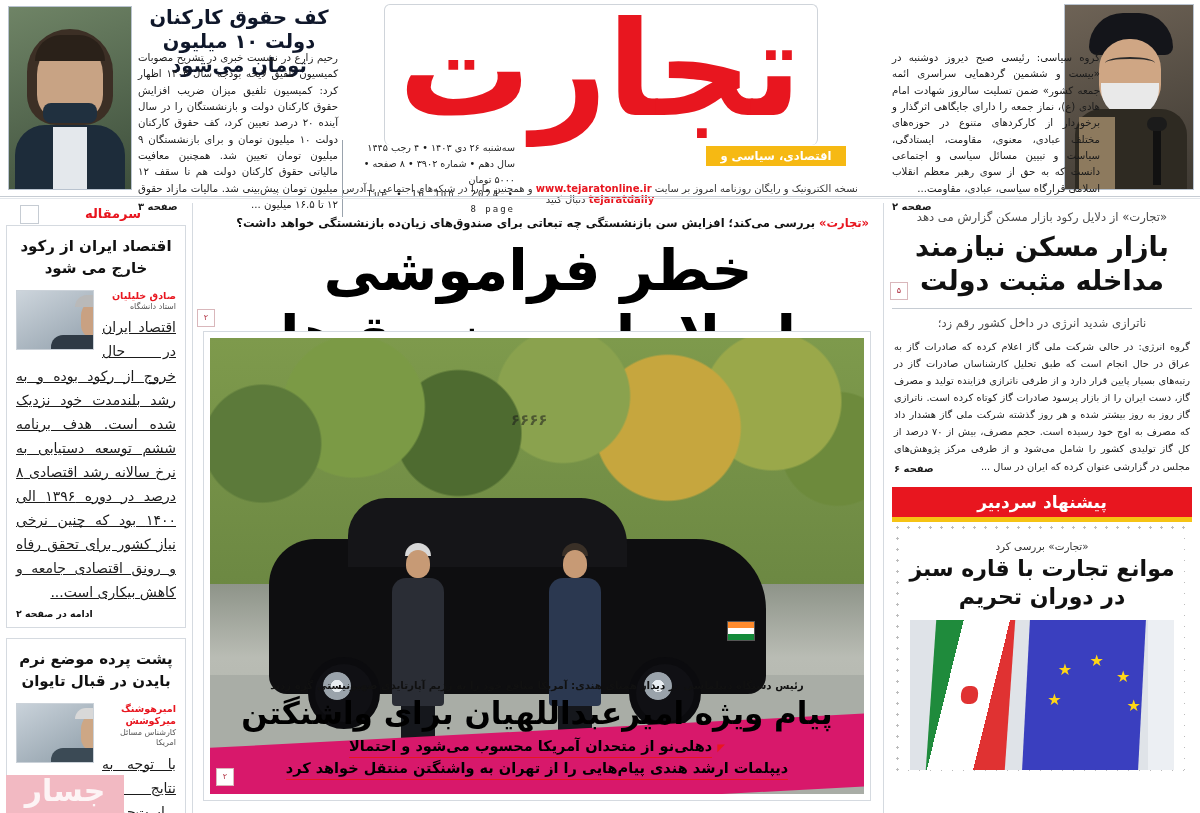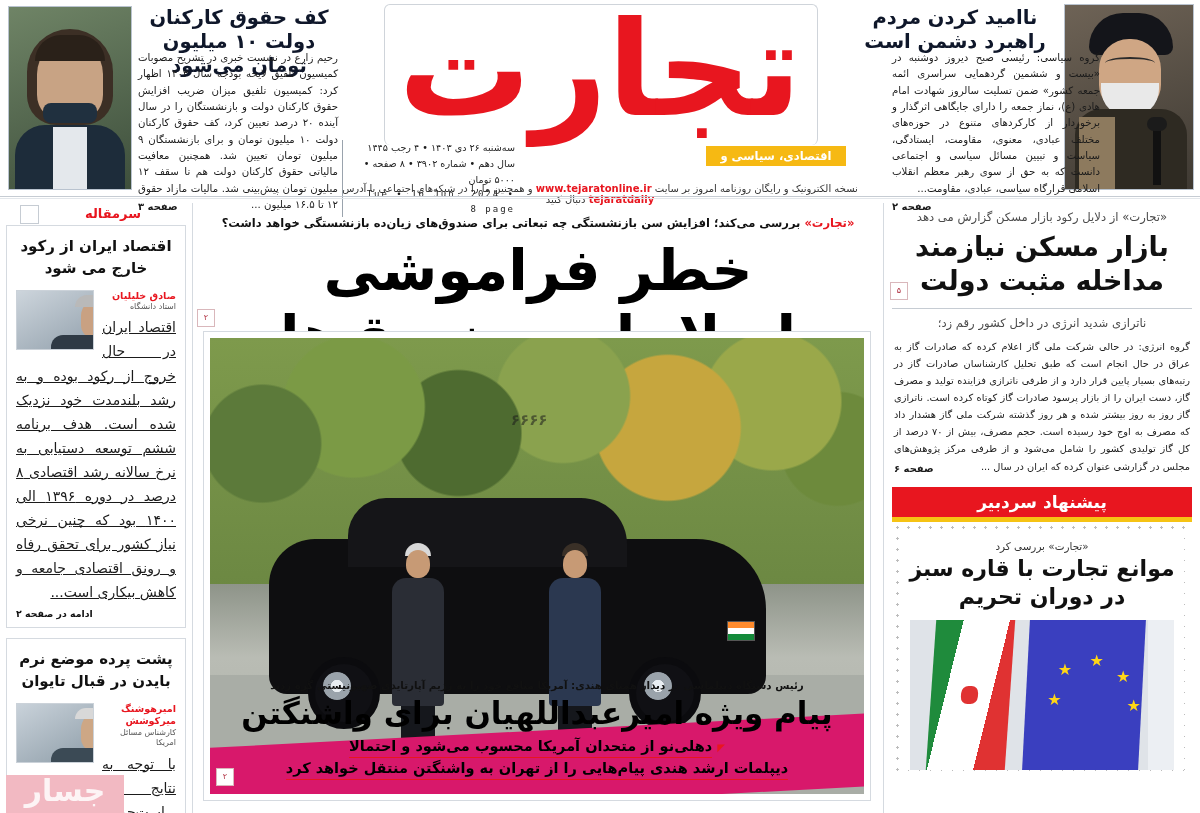--- a/index.html
+++ b/index.html
@@ -131,21 +131,21 @@
   }
   .watermark:after{
     content:"";position:absolute;left:74px;bottom:-11px;
     border-left:11px solid transparent;border-right:11px solid transparent;
     border-top:12px solid #f2b9c2;
   }
 
   
   .centercol{position:absolute;left:193px;top:203px;width:690px;height:610px;}
   .kicker{
-    font-size:11.5px;font-weight:bold;text-align:center;color:#111;
+    font-size:11.5px;font-weight:bold;color:#111;
     padding:12px 14px 0 14px;line-height:1.5;
   }
   .kicker em{color:#e8161f;font-style:normal;}
   .main-head{
     font-size:57px;font-weight:bold;text-align:center;color:#000;
     line-height:1.15;letter-spacing:-2px;padding:6px 10px 0 10px;
   }
   .badge{
     width:16px;height:16px;border:1px solid #d9b7bb;background:#fff;
     font-size:8px;color:#b03040;text-align:center;line-height:16px;
@@ -356,21 +356,20 @@
              border-top:2px solid #2b2b2b;border-radius:50%;"></div>
         <div style="position:absolute;left:10px;top:104px;width:112px;height:80px;
              background:#2e2a22;border-radius:26px 26px 0 0;"></div>
         <div style="position:absolute;left:14px;top:112px;width:36px;height:72px;
              background:#8d7a5e;"></div>
         <div style="position:absolute;left:88px;top:120px;width:8px;height:60px;
              background:#111;"></div>
         <div style="position:absolute;left:82px;top:112px;width:20px;height:14px;
              background:#1b1b1b;border-radius:8px;"></div>
       </div>
-      <div class="top-head tr-head">ناامید کردن مردم راهبرد دشمن است</div>
       <div class="top-body tr-body">
         <span>گروه سیاسی: رئیسی صبح دیروز دوشنبه در «بیست و ششمین گردهمایی سراسری ائمه جمعه کشور» ضمن تسلیت سالروز شهادت امام هادی (ع)، نماز جمعه را دارای جایگاهی اثرگذار و برخوردار از کارکردهای متنوع در حوزه‌های مختلف عبادی، معنوی، مقاومت، ایستادگی، سیاست و تبیین مسائل سیاسی و اجتماعی دانست که به حق از سوی رهبر معظم انقلاب اسلامی قرارگاه سیاسی، عبادی، مقاومت...</span>
         <span class="pageref">صفحه ۲</span>
       </div>
     </div>
   </div>
 
   <div class="rule-top"></div>
   <div class="rule-top2"></div>
 

